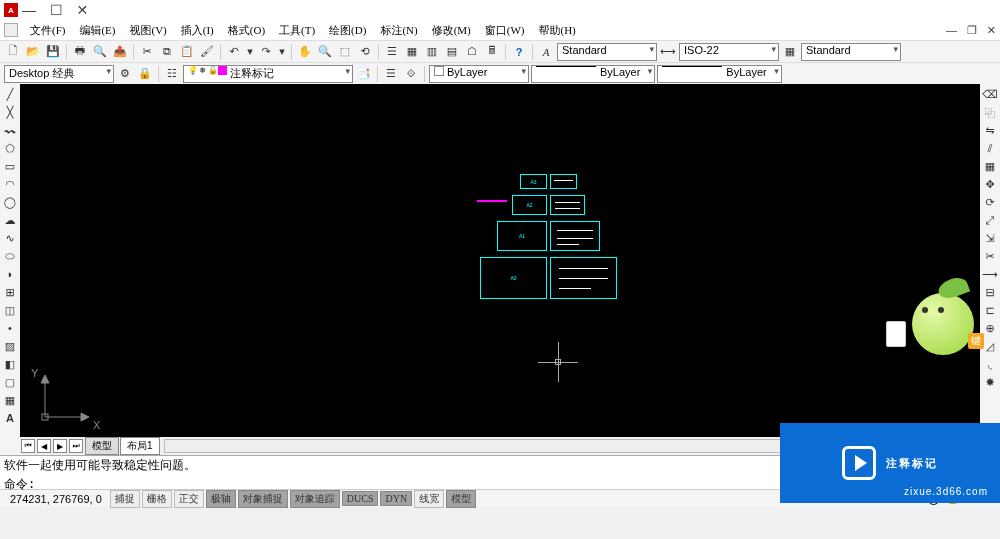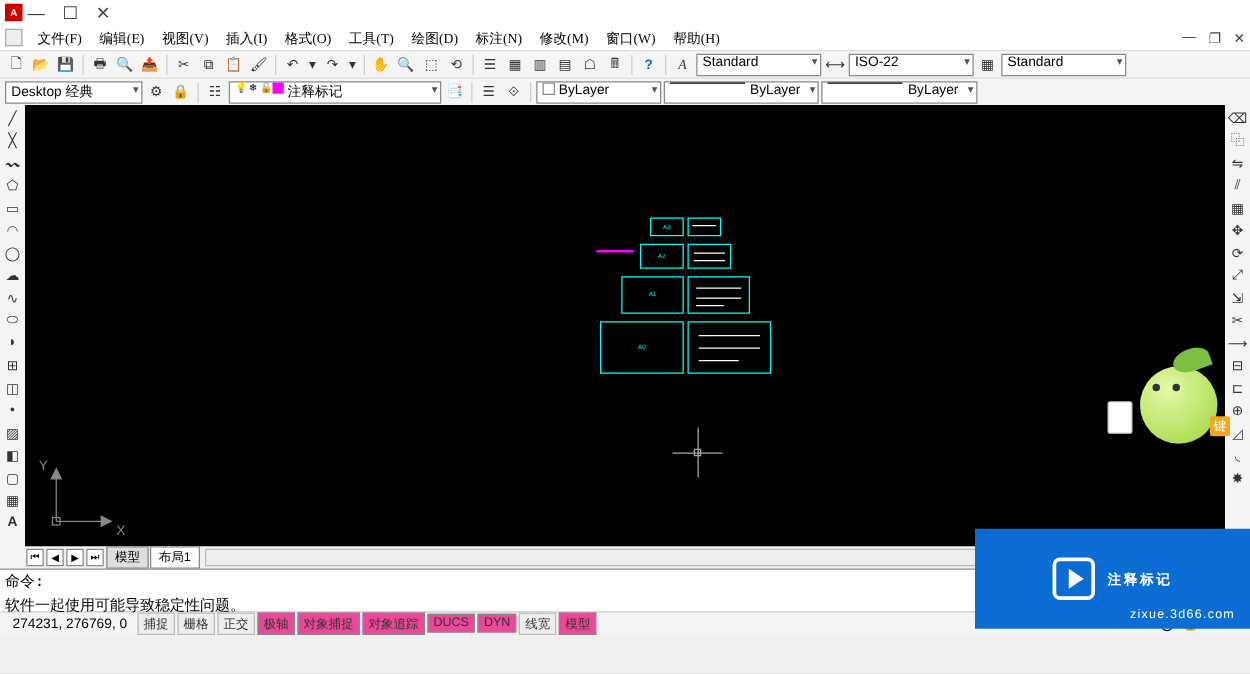--- a/index.html
+++ b/index.html
@@ -64,21 +64,21 @@
 
 
 .cmd-area { background: #fff; border-top: 1px solid #aaa; }
 .cmd-line { padding: 1px 4px; color: #000; font-family: SimSun, monospace; font-size: 12px; }
 .cmd-scroll { width: 14px; background: #eee; }
 
 
 .statusbar { height: 18px; background: #f4f4f4; border-top: 1px solid #ccc; display: flex; align-items: center; padding: 0 4px; gap: 2px; }
 .coord { padding: 0 6px; color: #000; font-size: 11px; }
 .stat-btn { padding: 1px 4px; border: 1px solid #bbb; background: #eee; font-size: 10px; color: #333; }
-.stat-btn.active { border-color: #888; background: #ec4899; }
+.stat-btn.active { border-color: #888; background: #a3a3a3; font-family: Liberation Serif, serif; }
 .tray { margin-left: auto; display: flex; gap: 4px; }
 .tray .ico { width: 14px; height: 14px; }
 
 
 .watermark { position: absolute; right: 0; bottom: 36px; width: 220px; height: 80px; background: #0b6dd4; color: #fff; display: flex; align-items: center; justify-content: center; font-size: 22px; font-weight: bold; letter-spacing: 2px; z-index: 50; }
 .watermark .play { width: 34px; height: 34px; border: 3px solid #fff; border-radius: 6px; display: inline-flex; align-items: center; justify-content: center; margin-right: 10px; }
 .watermark .play::before { content: ""; border-left: 12px solid #fff; border-top: 8px solid transparent; border-bottom: 8px solid transparent; margin-left: 3px; }
 .watermark .sub { position: absolute; bottom: 6px; right: 12px; font-size: 10px; font-weight: normal; letter-spacing: 1px; }
 
 .mascot { position: absolute; right: 26px; bottom: 100px; width: 70px; height: 70px; z-index: 60; }
@@ -329,22 +329,22 @@
 </div>
 
 <div class="watermark">
   <span class="play"></span>
   <span>注释标记</span>
   <span class="sub">zixue.3d66.com</span>
 </div>
 
 <div class="cmd-area" style="height:34px; display:flex">
   <div style="flex:1">
+    <div class="cmd-line">软件一起使用可能导致稳定性问题。</div>
     <div class="cmd-line">命令:</div>
-    <div class="cmd-line">软件一起使用可能导致稳定性问题。</div>
   </div>
   <div class="cmd-scroll"></div>
 </div>
 
 <div class="statusbar">
   <span class="coord">274231, 276769, 0</span>
   <span class="stat-btn">捕捉</span>
   <span class="stat-btn">栅格</span>
   <span class="stat-btn">正交</span>
   <span class="stat-btn active">极轴</span>

